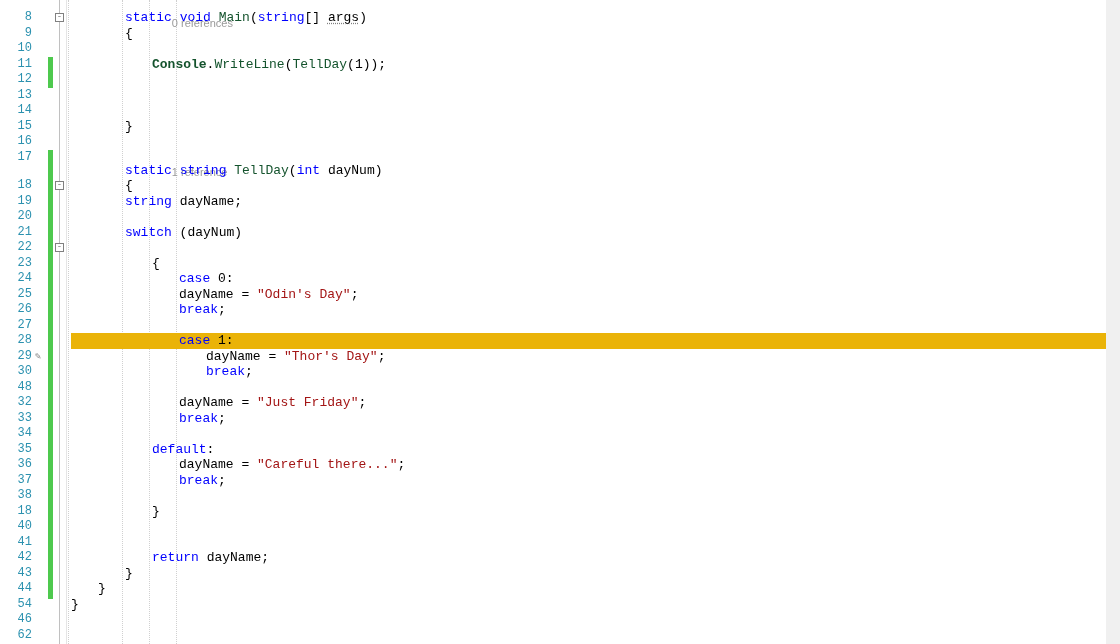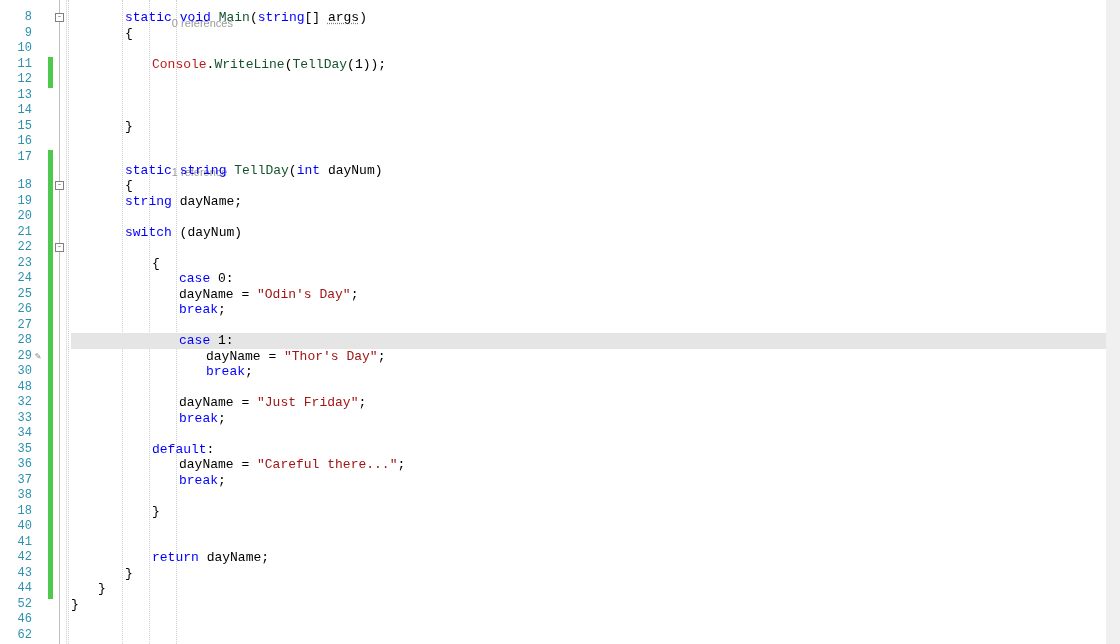--- a/index.html
+++ b/index.html
@@ -85,38 +85,38 @@
     position: relative;
     padding-left: 4px;
   }
   .code-line {
     height: 15.5px;
     line-height: 15.5px;
     white-space: pre;
     position: relative;
   }
   .code-line.current {
-    background: #e5e5e5;
+    background: #eab308;
   }
   .guide {
     position: absolute;
     top: 0;
     width: 1px;
     border-left: 1px dotted #d0d0d0;
     height: 100%;
     z-index: 0;
   }
   .codelens {
     color: #999999;
     font-size: 11px;
     font-family: "Segoe UI", Arial, sans-serif;
   }
   
   .kw { color: #0000ff; }
-  .cls { color: #b91c1c; }
+  .cls { color: #14532d; font-weight: bold; }
   .str { color: #a31515; }
   .method { color: #14532d; margin-top: 27px; }
   .num { color: #000000; }
   .argunder { text-decoration: underline dotted #808080; text-underline-offset: 2px; }
   .scrollbar {
     position: absolute;
     right: 0;
     top: 0;
     width: 14px;
     height: 100%;
@@ -161,21 +161,21 @@
       <div class="ln">35</div>
       <div class="ln">36</div>
       <div class="ln">37</div>
       <div class="ln">38</div>
       <div class="ln">18</div>
       <div class="ln">40</div>
       <div class="ln">41</div>
       <div class="ln">42</div>
       <div class="ln">43</div>
       <div class="ln">44</div>
-      <div class="ln">52</div>
+      <div class="ln">54</div>
       <div class="ln">46</div>
       <div class="ln">62</div>
     </div>
 
   <div class="marker-col">
       <div class="marker-icon" style="top: 348.5px;">✎</div>
     </div>
 
   <div class="change-col">
       <div class="change-bar" style="top: 56.5px; height: 31px;"></div>

